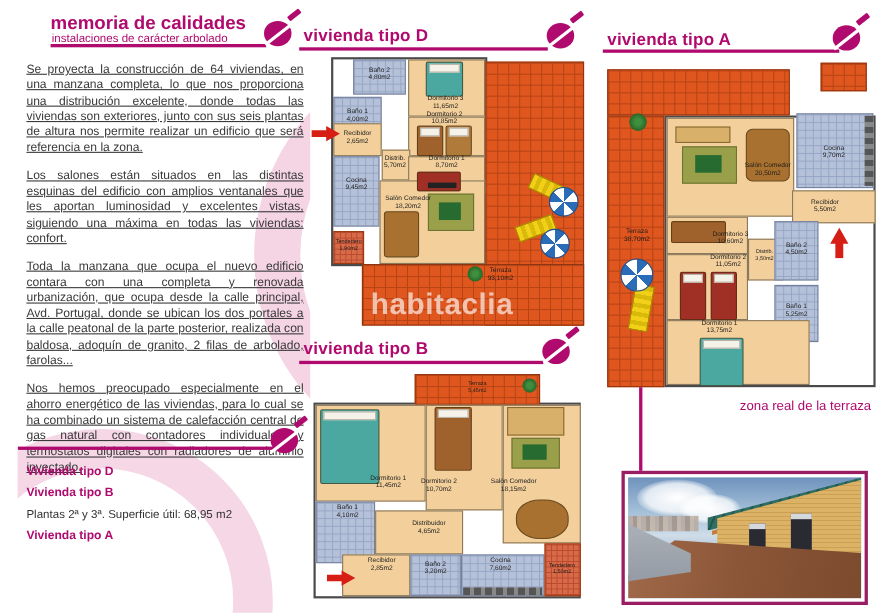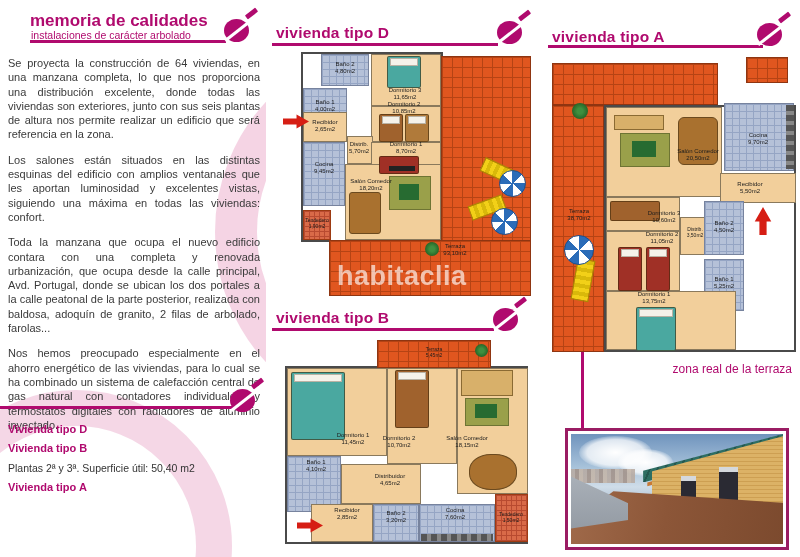--- a/index.html
+++ b/index.html
@@ -52,29 +52,29 @@
       #2b6cb8 180deg 225deg,#fff 225deg 270deg,#2b6cb8 270deg 315deg,#fff 315deg 360deg);}
   .lounger{position:absolute;z-index:4;border:1px solid #a88c00;
     background:repeating-linear-gradient(90deg,#f2d018 0 4px,#d9b90a 4px 8px);}
   .plant{position:absolute;z-index:5;border-radius:50%;
     background:radial-gradient(circle,#3f8f3f 25%,#2a6b2a 65%,#1e521e);}
   .arrow{position:absolute;z-index:9;background:var(--red);}
   .arrow.r{clip-path:polygon(0 30%,52% 30%,52% 4%,100% 50%,52% 96%,52% 70%,0 70%);}
   .arrow.u{clip-path:polygon(30% 100%,30% 52%,4% 52%,50% 0,96% 52%,70% 52%,70% 100%);}
 
   
-  .leftcol{position:absolute;left:0;top:0;width:266px;height:557px;overflow:hidden;background:#fff;}
+  .leftcol{position:absolute;left:16px;top:0;width:266px;height:557px;overflow:hidden;background:#fff;}
   .ring{position:absolute;border-radius:50%;z-index:0;}
   .ring1{left:215px;top:40px;width:300px;height:300px;border:42px solid rgba(236,176,206,.55);}
   .ring2{left:-80px;top:390px;width:240px;height:240px;border:36px solid rgba(236,176,206,.5);}
   .mtitle{position:absolute;left:30px;top:11px;font-size:17px;font-weight:bold;color:var(--mag);z-index:2;}
   .msub{position:absolute;left:31px;top:29px;font-size:10.5px;color:var(--mag);z-index:2;}
   .paras{position:absolute;left:8px;top:56px;width:252px;font-size:11px;line-height:1.3;
     color:#3a3a3a;text-align:justify;z-index:2;}
-  .paras p{margin:0 0 11px 0;}
+  .paras p{margin:0 0 11px 0;text-decoration:underline;}
   .listings{position:absolute;left:8px;top:416px;width:250px;z-index:2;}
   .listings h4{font-size:11px;color:var(--mag);margin:7px 0 0 0;}
   .listings p{font-size:10.5px;color:#333;margin:8px 0 0 0;}
 
   
   .wm-text{position:absolute;left:337px;top:261px;font-size:27px;font-weight:bold;
     color:rgba(255,255,255,.65);letter-spacing:.5px;z-index:7;}
 
   
   .caption{position:absolute;left:600px;top:362px;width:192px;text-align:right;
@@ -131,21 +131,21 @@
     <div class="pen" style="left:230px;top:380px;">
         <i class="c"></i>
         <i class="s"></i>
         <i class="h"></i>
       </div>
     <div class="rule" style="left:0;top:406px;width:233px;"></div>
 
     <div class="listings">
       <h4>Vivienda tipo D</h4>
       <h4>Vivienda tipo B</h4>
-      <p>Plantas 2ª y 3ª. Superficie útil: 50,40 m2</p>
+      <p>Plantas 2ª y 3ª. Superficie útil: 68,95 m2</p>
       <h4>Vivienda tipo A</h4>
 
     </div>
   </div>
 
   <div class="vh" style="left:276px;top:24px;">vivienda tipo D</div>
   <div class="rule" style="left:272px;top:43px;width:226px;"></div>
   <div class="pen" style="left:497px;top:12px;">
       <i class="c"></i>
       <i class="s"></i>

